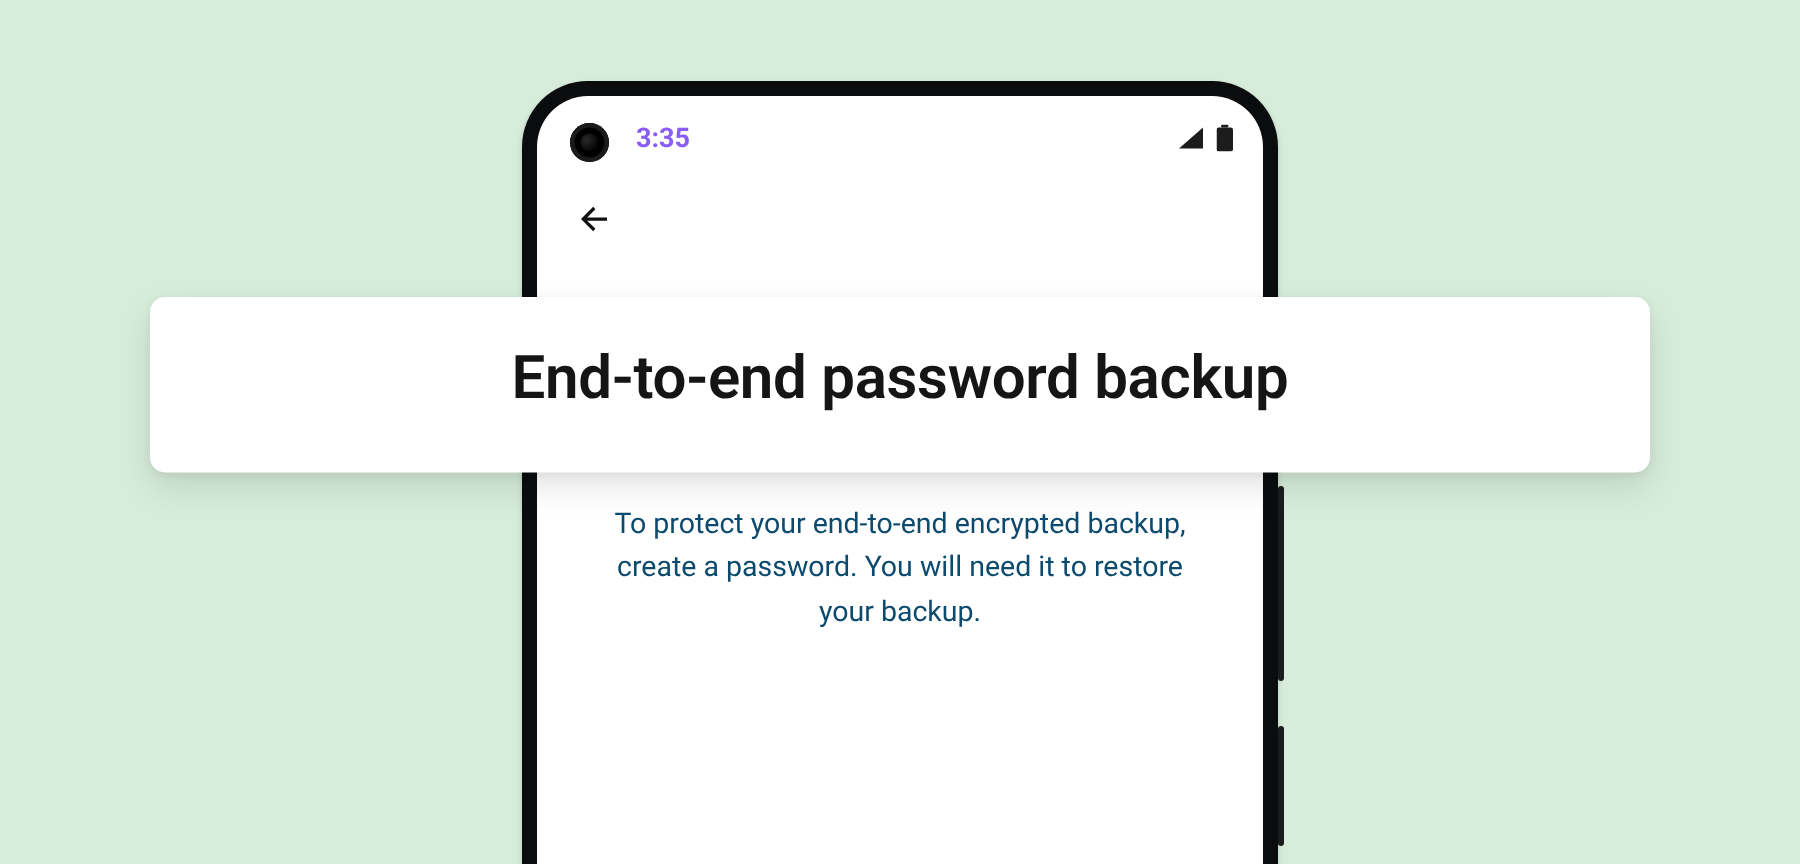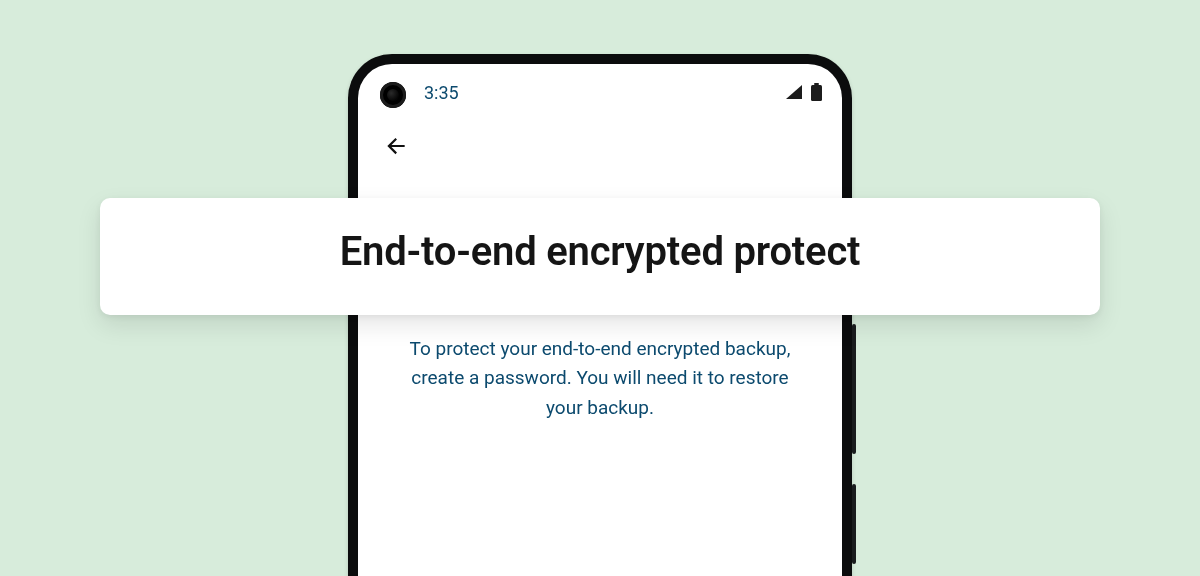--- a/index.html
+++ b/index.html
@@ -80,22 +80,22 @@
 
   
   .status-bar {
     position: relative;
     height: 56px;
     display: flex;
     align-items: center;
     justify-content: space-between;
     padding: 0 20px 0 66px;
     font-size: 18px;
-    color: #0c4a6e;
-    font-weight: 400;
+    color: #8b5cf6;
+    font-weight: 700;
   }
   .status-right {
     display: flex;
     align-items: center;
     gap: 8px;
   }
   .icon-cell svg, .icon-batt svg { display: block; }
 
   
   .nav-bar {
@@ -196,16 +196,16 @@
             </g>
           </svg>
         </div>
         <p class="desc">To protect your end-to-end encrypted backup, create a password. You will need it to restore your backup.</p>
       </div>
 
     </div>
   </div>
 
   <div class="title-card">
-    <h1>End-to-end encrypted protect</h1>
+    <h1>End-to-end password backup</h1>
   </div>
 
 </div>
 
 </body></html>

